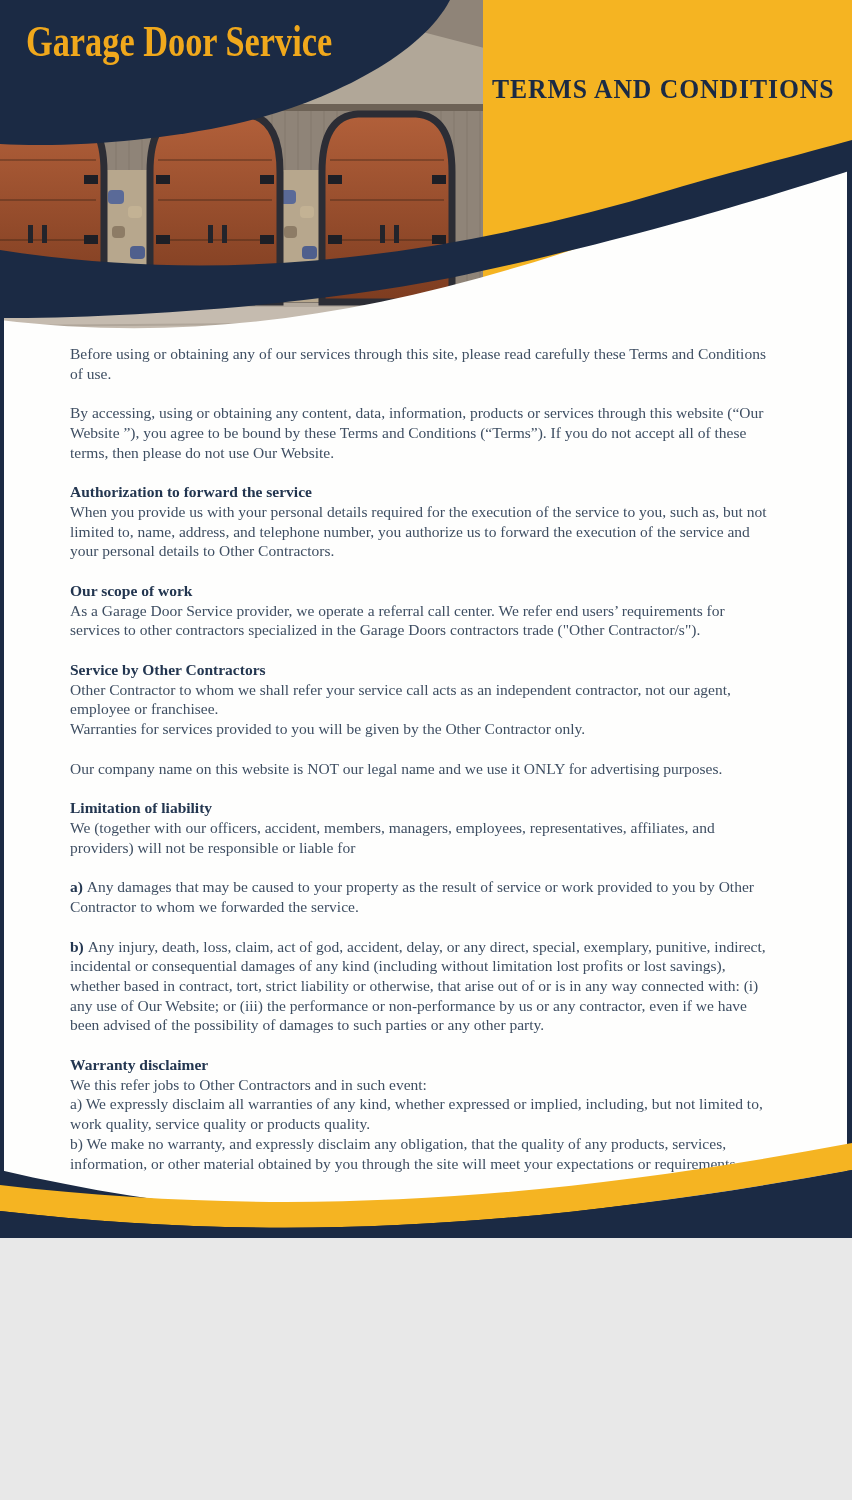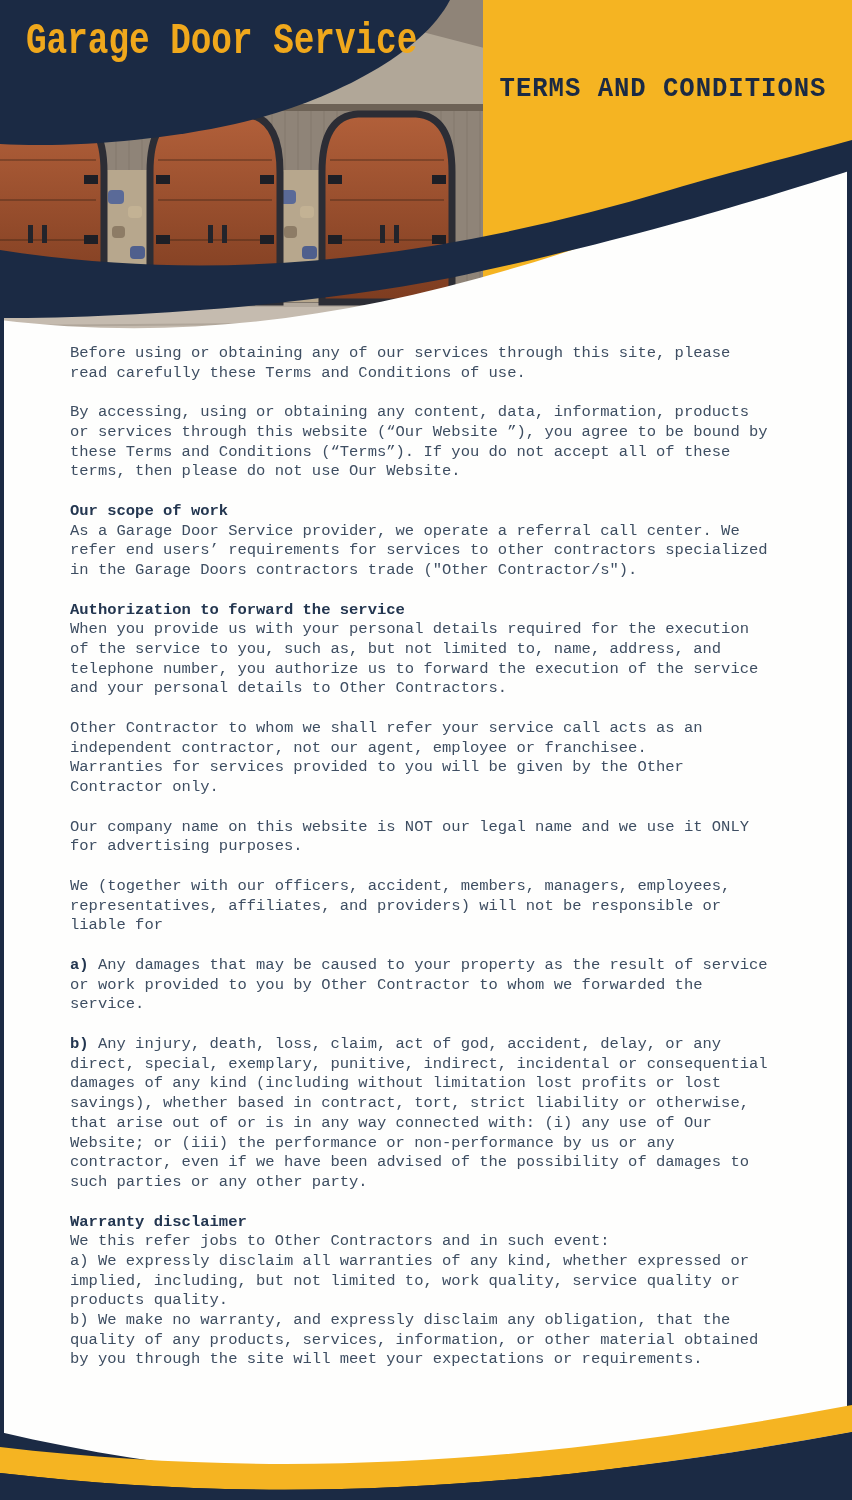--- a/index.html
+++ b/index.html
@@ -1,19 +1,19 @@
 <!DOCTYPE html>
 <html><head>
 <meta charset="utf-8">
 <style>
   html,body{margin:0;padding:0;background:#e8e8e8;}
   .page{
-    position:relative;width:852px;height:1500px;margin:0 auto;
+    position:relative;width:852px;height:1238px;margin:0 auto;
     background:#fefefd;overflow:hidden;
-    font-family:Liberation Mono, monospace;
+    font-family:Liberation Serif, serif;
   }
   
   .hero-svg{position:absolute;left:0;top:0;width:852px;height:500px;display:block;}
   .logo{
     position:absolute;left:26px;top:16px;
     font-size:44px;font-weight:bold;color:#f0a81c;
     transform:scaleX(.78);transform-origin:left top;
     white-space:nowrap;letter-spacing:0;
   }
   .banner{
@@ -188,35 +188,37 @@
   <div class="edge-strip edge-right"></div>
 
   <div class="content">
       <div class="block">
         <p>Before using or obtaining any of our services through this site, please read carefully these Terms and Conditions of use.</p>
       </div>
       <div class="block">
         <p>By accessing, using or obtaining any content, data, information, products or services through this website (“Our Website ”), you agree to be bound by these Terms and Conditions (“Terms”). If you do not accept all of these terms, then please do not use Our Website.</p>
       </div>
       <div class="block">
+        <h3>Authorization to forward the service</h3>
+        <p>When you provide us with your personal details required for the execution of the service to you, such as, but not limited to, name, address, and telephone number, you authorize us to forward the execution of the service and your personal details to Other Contractors.</p>
+      </div>
+      <div class="block">
         <h3>Our scope of work</h3>
         <p>As a Garage Door Service provider, we operate a referral call center. We refer end users’ requirements for services to other contractors specialized in the Garage Doors contractors trade ("Other Contractor/s").</p>
       </div>
       <div class="block">
-        <h3>Authorization to forward the service</h3>
-        <p>When you provide us with your personal details required for the execution of the service to you, such as, but not limited to, name, address, and telephone number, you authorize us to forward the execution of the service and your personal details to Other Contractors.</p>
-      </div>
-      <div class="block">
+        <h3>Service by Other Contractors</h3>
         <p>Other Contractor to whom we shall refer your service call acts as an independent contractor, not our agent, employee or franchisee.</p>
         <p>Warranties for services provided to you will be given by the Other Contractor only.</p>
       </div>
       <div class="block">
         <p>Our company name on this website is NOT our legal name and we use it ONLY for advertising purposes.</p>
       </div>
       <div class="block">
+        <h3>Limitation of liability</h3>
         <p>We (together with our officers, accident, members, managers, employees, representatives, affiliates, and providers) will not be responsible or liable for</p>
       </div>
       <div class="block">
         <p><b>a) </b>Any damages that may be caused to your property as the result of service or work provided to you by Other Contractor to whom we forwarded the service.</p>
       </div>
       <div class="block">
         <p><b>b) </b>Any injury, death, loss, claim, act of god, accident, delay, or any direct, special, exemplary, punitive, indirect, incidental or consequential damages of any kind (including without limitation lost profits or lost savings), whether based in contract, tort, strict liability or otherwise, that arise out of or is in any way connected with: (i) any use of Our Website; or (iii) the performance or non-performance by us or any contractor, even if we have been advised of the possibility of damages to such parties or any other party.</p>
       </div>
       <div class="block">
         <h3>Warranty disclaimer</h3>

